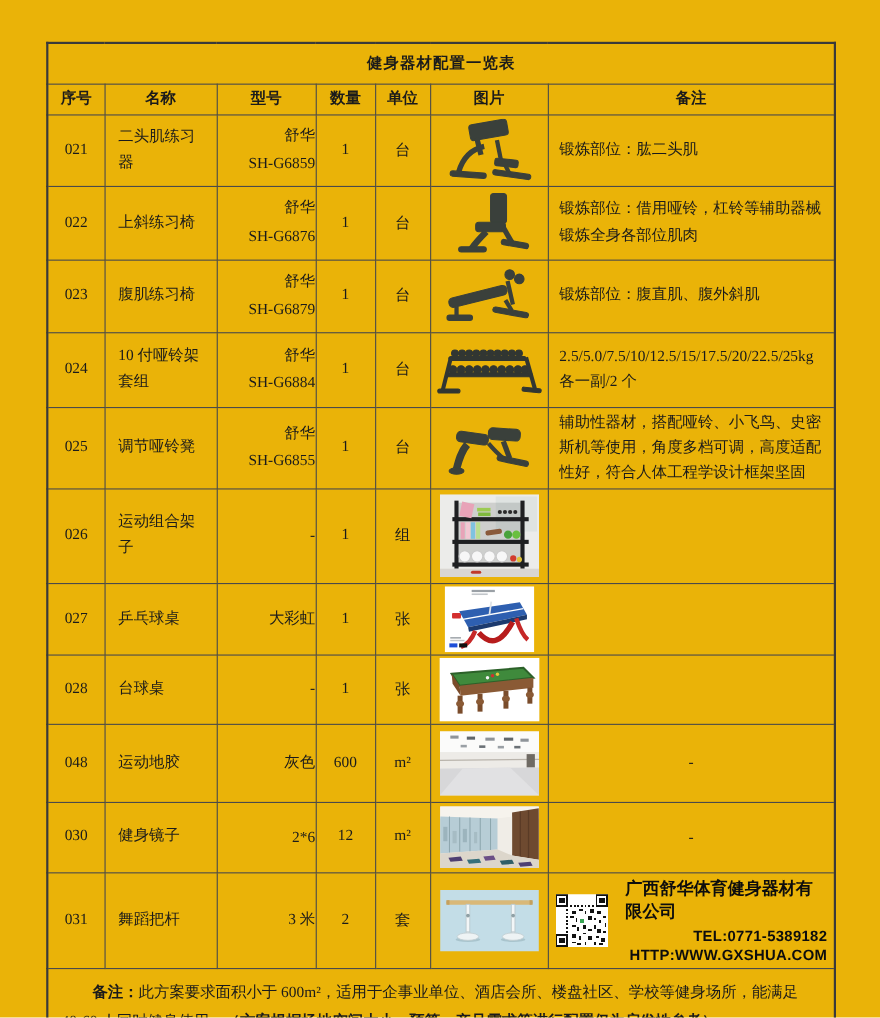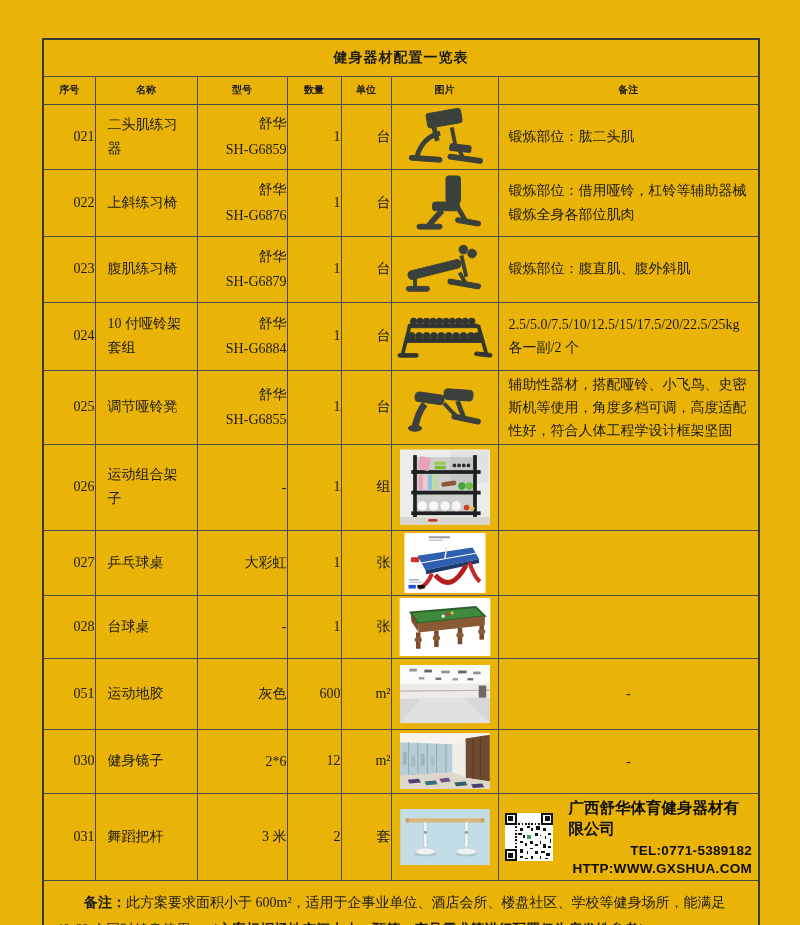--- a/index.html
+++ b/index.html
@@ -5,22 +5,22 @@
   html,body{margin:0;padding:0;background:#fff;}
   .page{position:relative;width:800px;height:925px;background:#eab308;box-sizing:border-box;
         padding:38px 42px 0 42px;color:#1b1b1b;
         font-family:"Liberation Serif","DejaVu Serif",serif;}
   table.sheet{border-collapse:collapse;table-layout:fixed;width:716px;border:2px solid #3a3a3a;}
   .sheet th,.sheet td{border:1px solid #4a4a4a;padding:0;vertical-align:middle;overflow:hidden;
         font-size:14px;box-sizing:border-box;}
   .title-cell{font-family:"Liberation Sans","DejaVu Sans",sans-serif;font-weight:bold;
         font-size:21px;text-align:center;letter-spacing:1px;}
   .header-row th{font-family:"Liberation Sans","DejaVu Sans",sans-serif;font-weight:bold;
-        font-size:10px;text-align:center;}
-  td.ctr{text-align:right;}
+        font-size:14px;text-align:center;}
+  td.ctr{text-align:center;}
   td.name{text-align:left;padding:2px 12px;line-height:1.7;}
   td.model{text-align:right;line-height:1.8;}
   td.pic{text-align:center;}
   td.pic svg{display:block;margin:0 auto;}
   td.remark{text-align:left;padding:2px 10px;line-height:1.65;}
   td.remark.cdash{text-align:center;}
   tr.footer-row td{padding:8px 12px 6px 12px;line-height:1.95;text-indent:2em;text-align:left;}
   .bold{font-weight:bold;}
   .company-wrap{display:flex;align-items:center;gap:16px;padding:4px 6px;}
   .company-text{display:flex;flex-direction:column;gap:3px;
@@ -296,21 +296,21 @@
           <rect x="64" y="33" width="5" height="18" fill="#7a4c2b"></rect>
               <ellipse cx="66.5" cy="41" rx="4" ry="3" fill="#8a5a35"></ellipse>
           <rect x="88" y="30" width="5" height="16" fill="#7a4c2b"></rect>
               <ellipse cx="90.5" cy="37" rx="4" ry="3" fill="#8a5a35"></ellipse>
         </svg>
       </td>
       <td class="remark"></td>
     </tr>
 
     <tr style="height:71px">
-      <td class="ctr">051</td>
+      <td class="ctr">048</td>
       <td class="name">运动地胶</td>
       <td class="model">
         <div>灰色</div>
         <div></div>
       </td>
       <td class="ctr">600</td>
       <td class="ctr">m²</td>
       <td class="pic">
         <svg width="90" height="60" viewBox="0 0 96 62">
           <rect width="96" height="62" fill="#f4f3f1"></rect>

